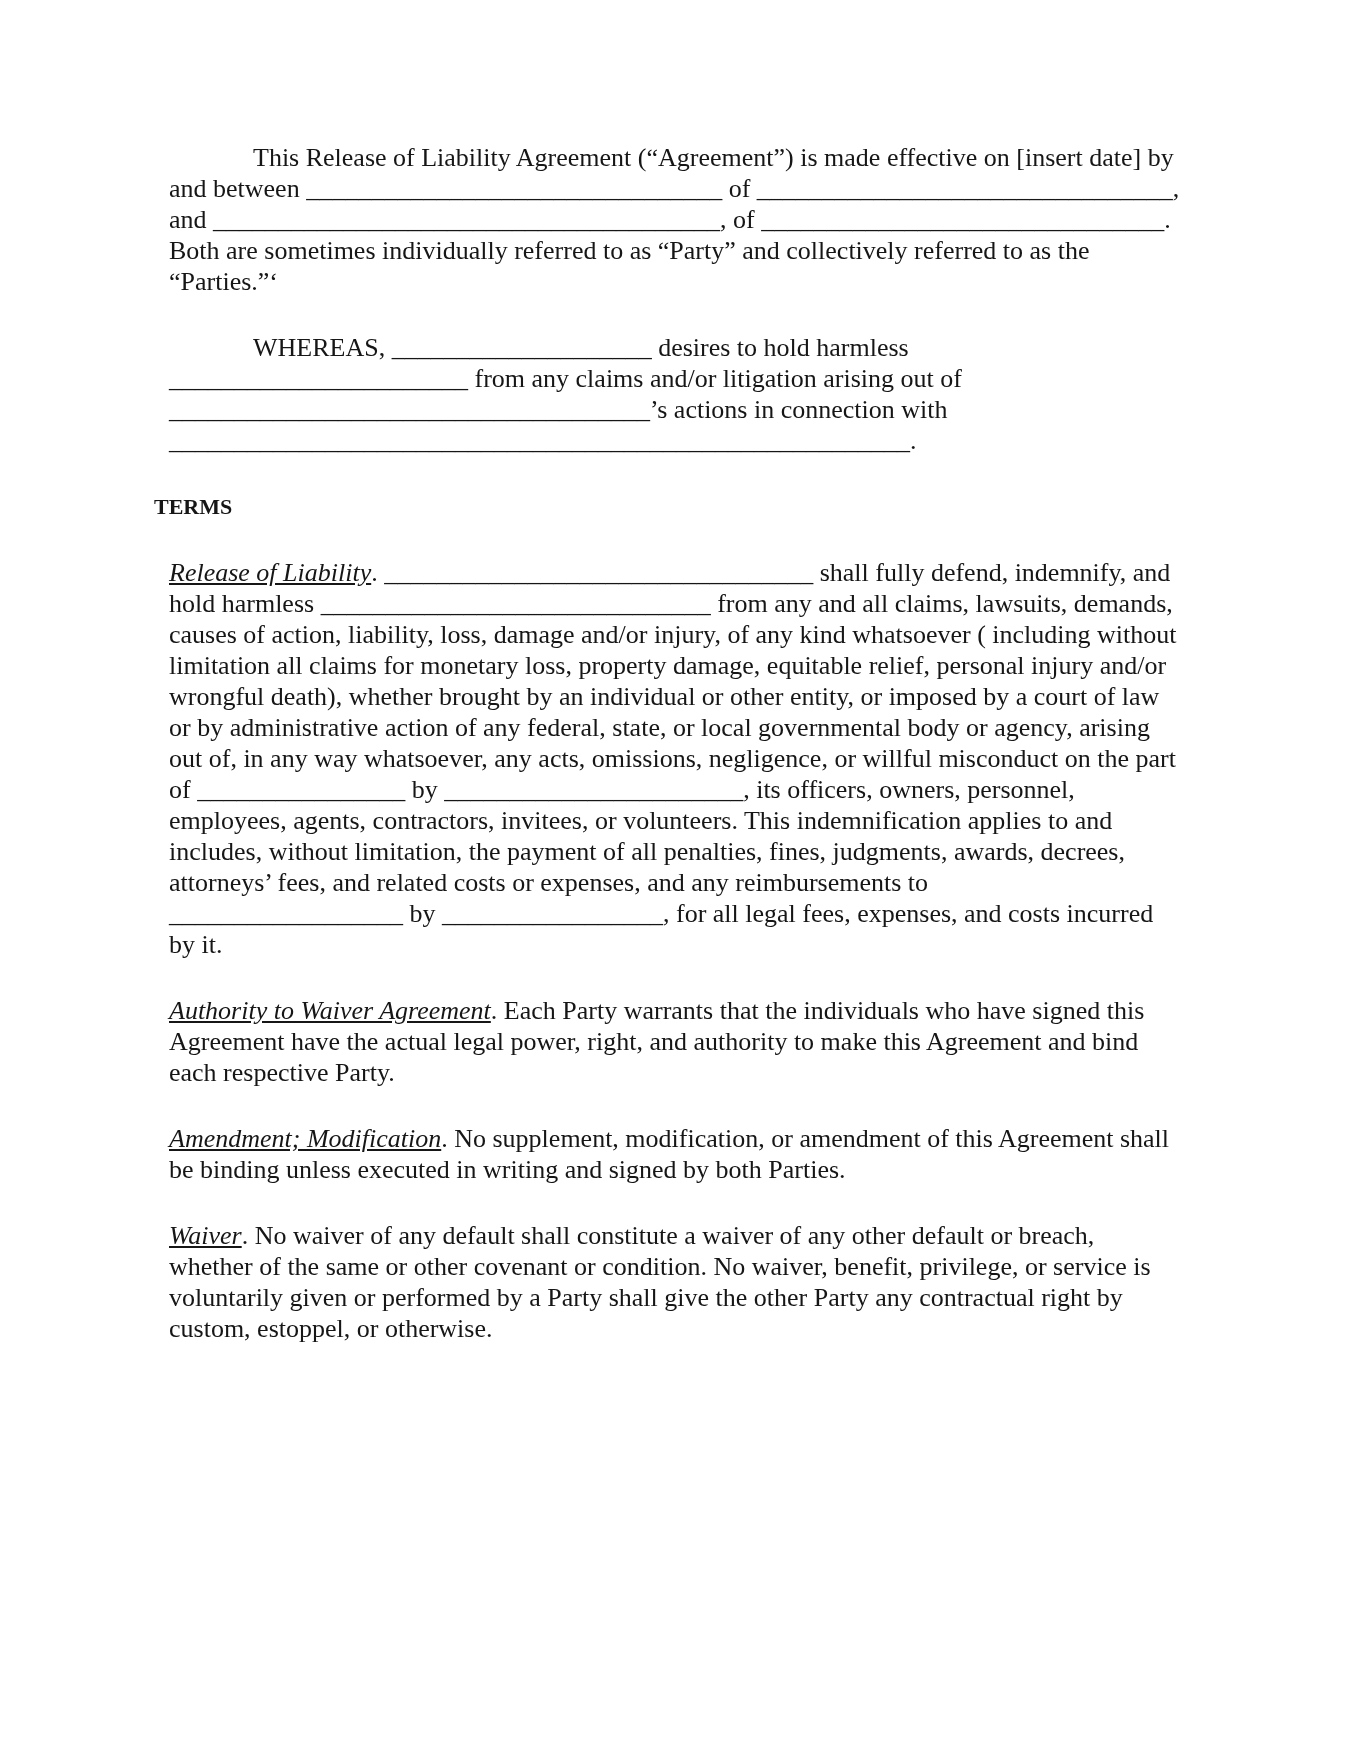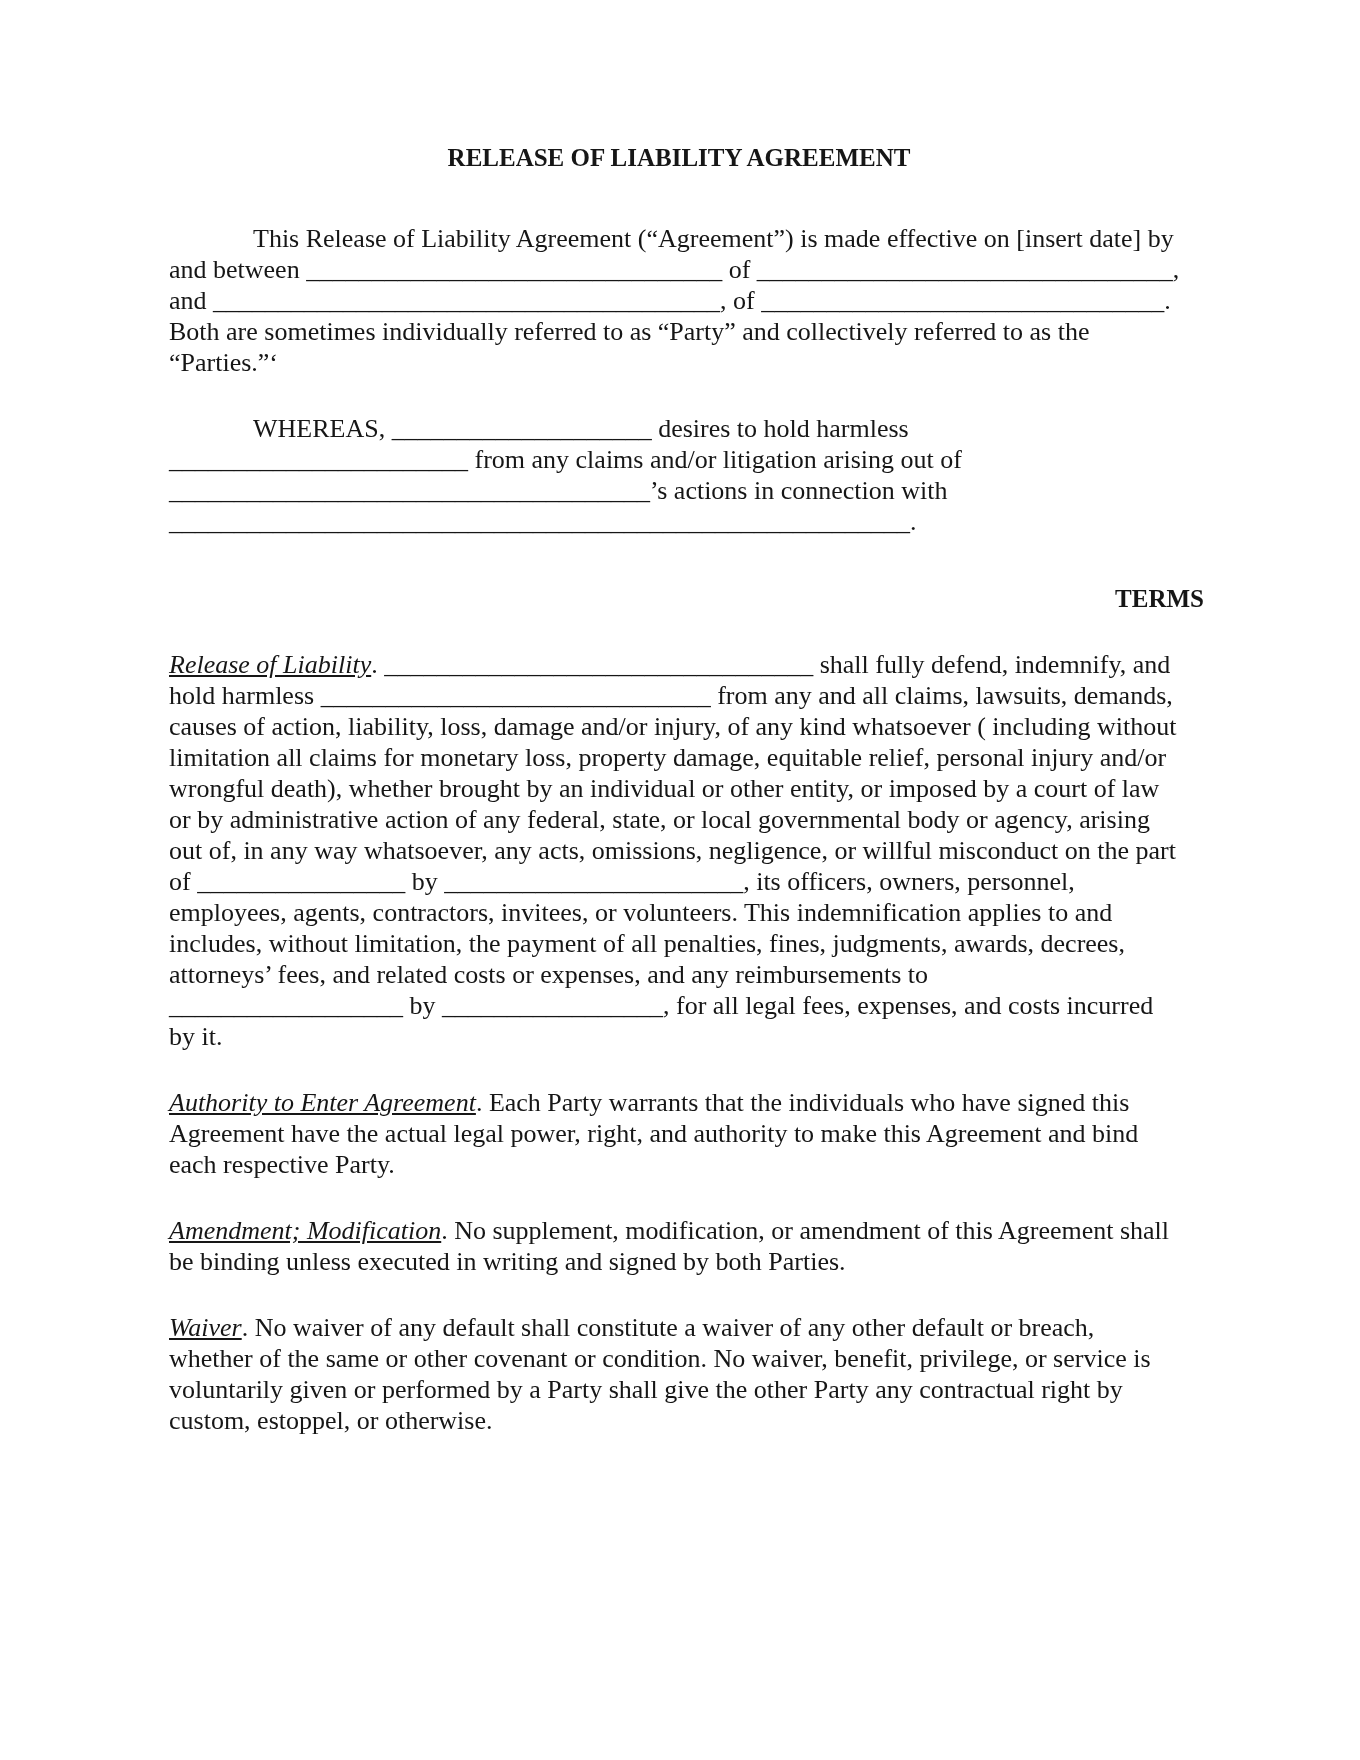--- a/index.html
+++ b/index.html
@@ -28,40 +28,39 @@
     margin: 0 0 50px 0;
   }
   .doc-body p.para {
     margin: 35px 0 0 15px;
   }
   .doc-body p.para:first-child {
     margin-top: 0;
   }
   .doc-body .center-heading {
     font-weight: bold;
-    text-align: right;
-    margin: 46px 0 0 0;
-    font-size: 25px;
+    text-align: left;
+    margin: 35px 0 0 0;
+    font-size: 22px;
     line-height: 31px;
   }
   .indent {
     text-indent: 84px;
   }
   .lead {
     text-decoration: underline;
     font-style: italic;
   }
 </style>
 </head>
 <body>
 
 <div class="page">
-  <h1 class="doc-title">RELEASE OF LIABILITY AGREEMENT</h1>
   <div class="doc-body">
       <p class="para indent">This Release of Liability Agreement (“Agreement”) is made effective on [insert date] by<br>and between ________________________________ of ________________________________,<br>and _______________________________________, of _______________________________.<br>Both are sometimes individually referred to as “Party” and collectively referred to as the<br>“Parties.”‘</p>
       <p class="para indent">WHEREAS, ____________________ desires to hold harmless<br>_______________________ from any claims and/or litigation arising out of<br>_____________________________________’s actions in connection with<br>_________________________________________________________.</p>
       <div class="center-heading">TERMS</div>
       <p class="para"><span class="lead">Release of Liability</span>. _________________________________ shall fully defend, indemnify, and<br>hold harmless ______________________________ from any and all claims, lawsuits, demands,<br>causes of action, liability, loss, damage and/or injury, of any kind whatsoever ( including without<br>limitation all claims for monetary loss, property damage, equitable relief, personal injury and/or<br>wrongful death), whether brought by an individual or other entity, or imposed by a court of law<br>or by administrative action of any federal, state, or local governmental body or agency, arising<br>out of, in any way whatsoever, any acts, omissions, negligence, or willful misconduct on the part<br>of ________________ by _______________________, its officers, owners, personnel,<br>employees, agents, contractors, invitees, or volunteers. This indemnification applies to and<br>includes, without limitation, the payment of all penalties, fines, judgments, awards, decrees,<br>attorneys’ fees, and related costs or expenses, and any reimbursements to<br>__________________ by _________________, for all legal fees, expenses, and costs incurred<br>by it.</p>
-      <p class="para"><span class="lead">Authority to Enter Agreement</span>. Each Party warrants that the individuals who have signed this<br>Agreement have the actual legal power, right, and authority to make this Agreement and bind<br>each respective Party.</p>
+      <p class="para"><span class="lead">Authority to Waiver Agreement</span>. Each Party warrants that the individuals who have signed this<br>Agreement have the actual legal power, right, and authority to make this Agreement and bind<br>each respective Party.</p>
       <p class="para"><span class="lead">Amendment; Modification</span>. No supplement, modification, or amendment of this Agreement shall<br>be binding unless executed in writing and signed by both Parties.</p>
       <p class="para"><span class="lead">Waiver</span>. No waiver of any default shall constitute a waiver of any other default or breach,<br>whether of the same or other covenant or condition. No waiver, benefit, privilege, or service is<br>voluntarily given or performed by a Party shall give the other Party any contractual right by<br>custom, estoppel, or otherwise.</p>
     </div>
 </div>
 
 </body></html>

